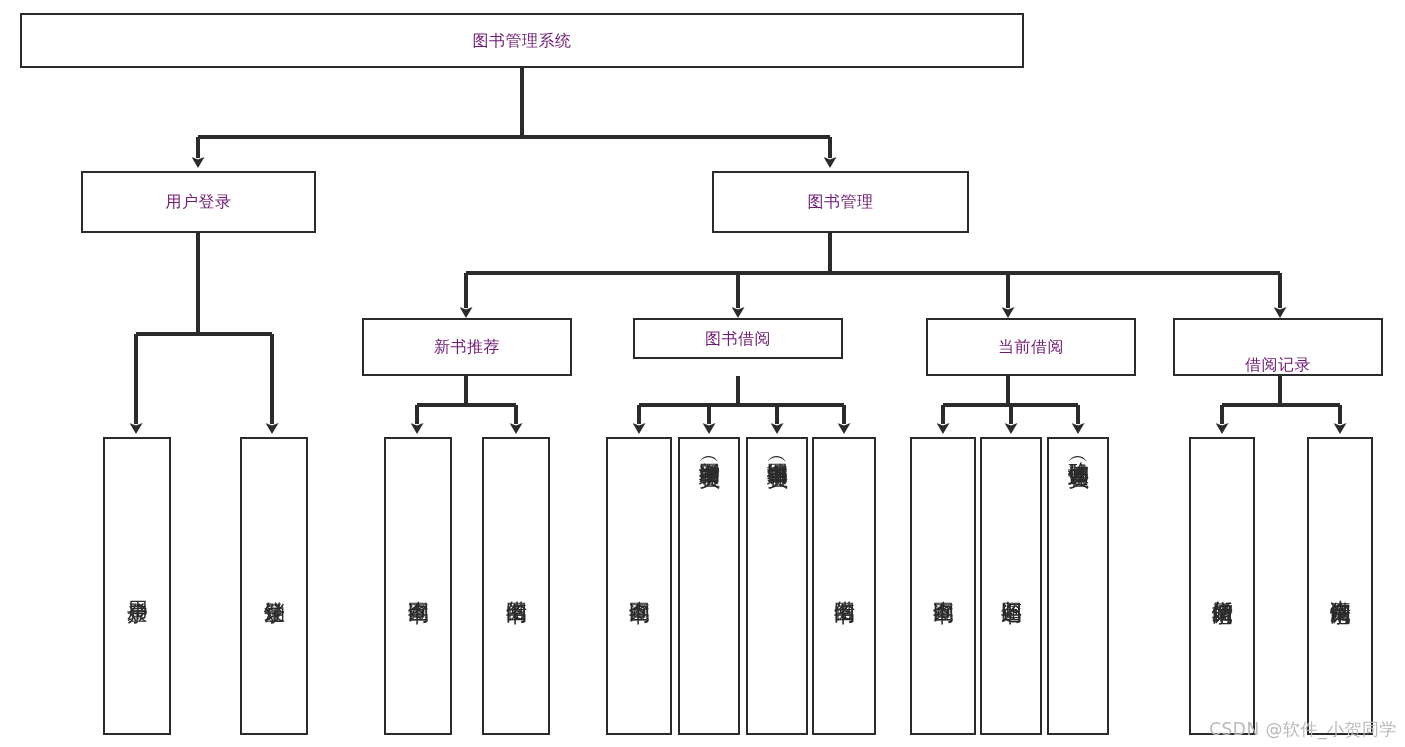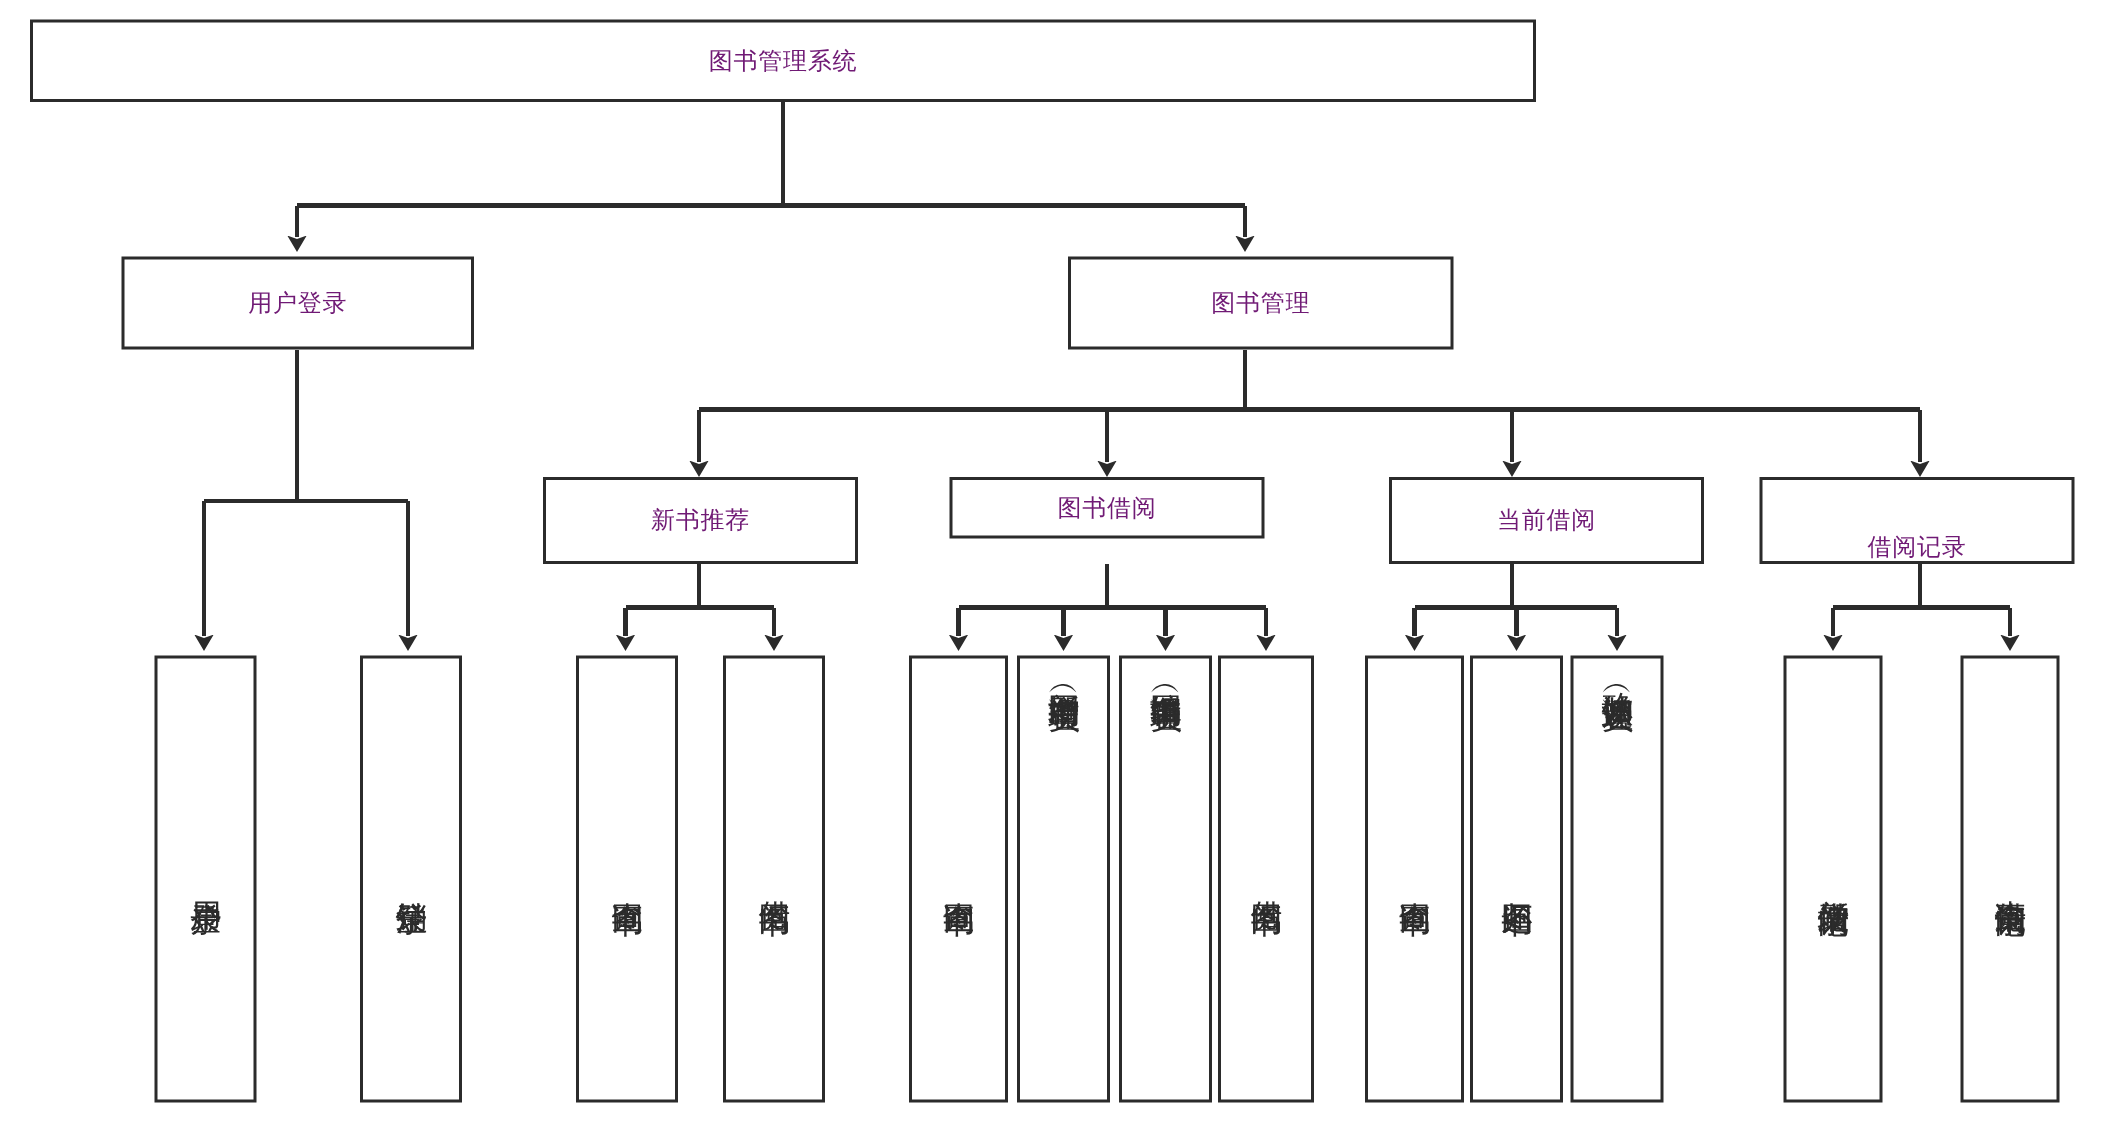--- a/index.html
+++ b/index.html
@@ -195,14 +195,15 @@
     <span class="node-label-v">确认归还（管理员）</span>
   </div>
 
   <div class="node-box leaf mid-start" style="left:1189px; top:437px; width:66px; height:298px;">
     <span class="node-label-v">新增借阅记录</span>
   </div>
   <div class="node-box leaf mid-start" style="left:1307px; top:437px; width:66px; height:298px;">
     <span class="node-label-v">查询借阅记录</span>
   </div>
 
+  <div id="watermark">CSDN @软件_小贺同学</div>
 
 </div>
 
 </body></html>

